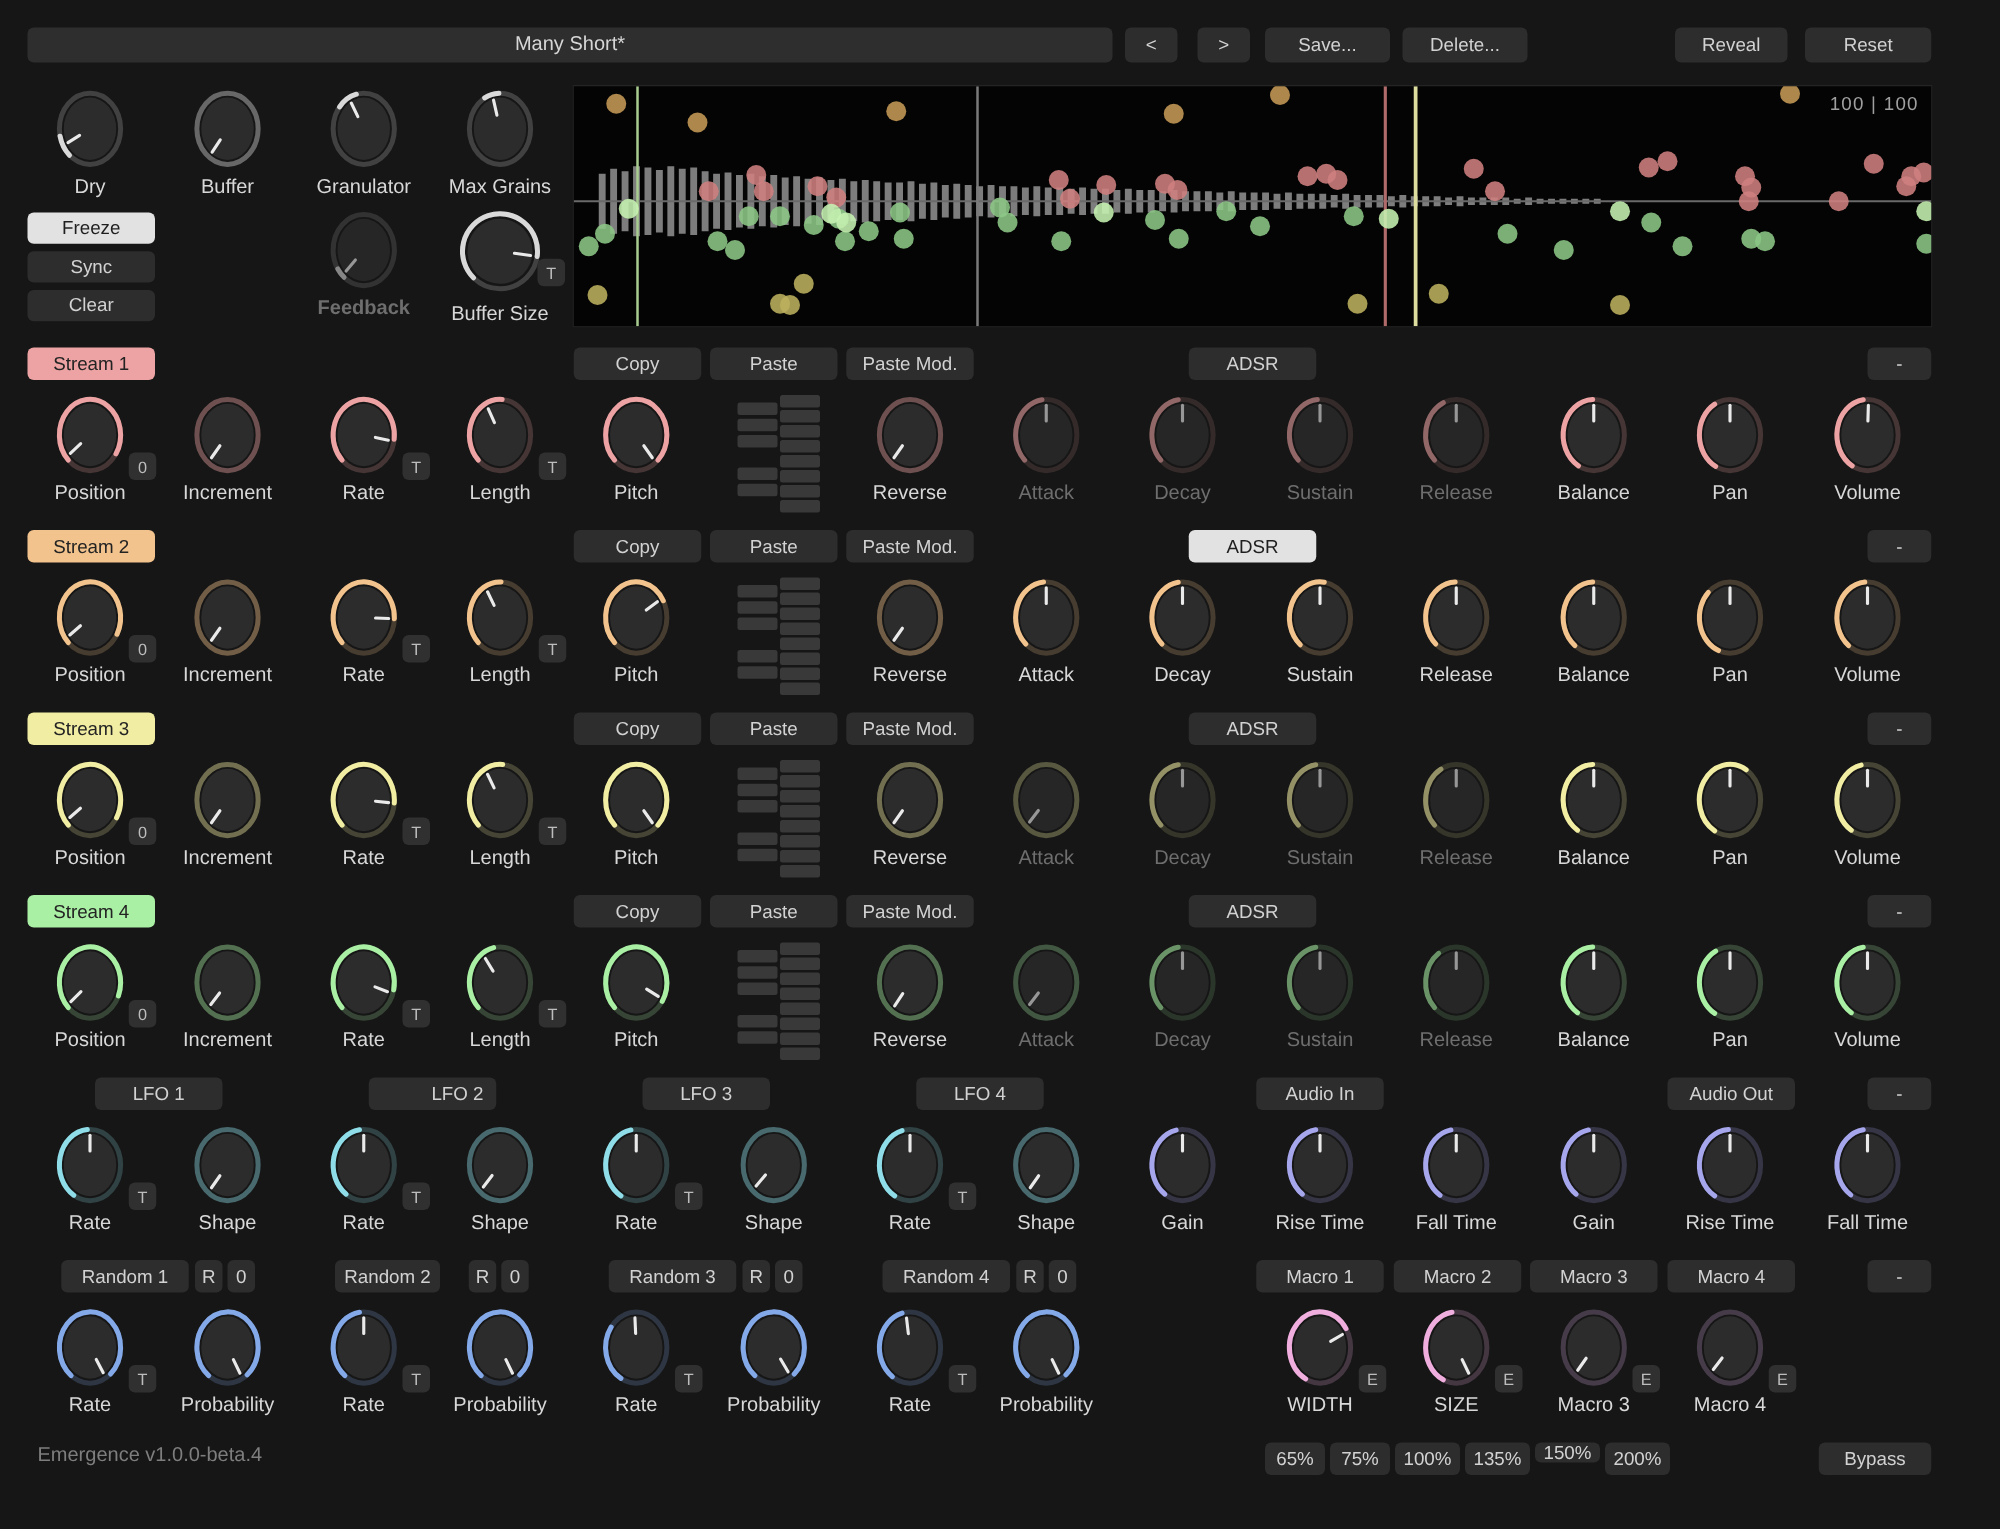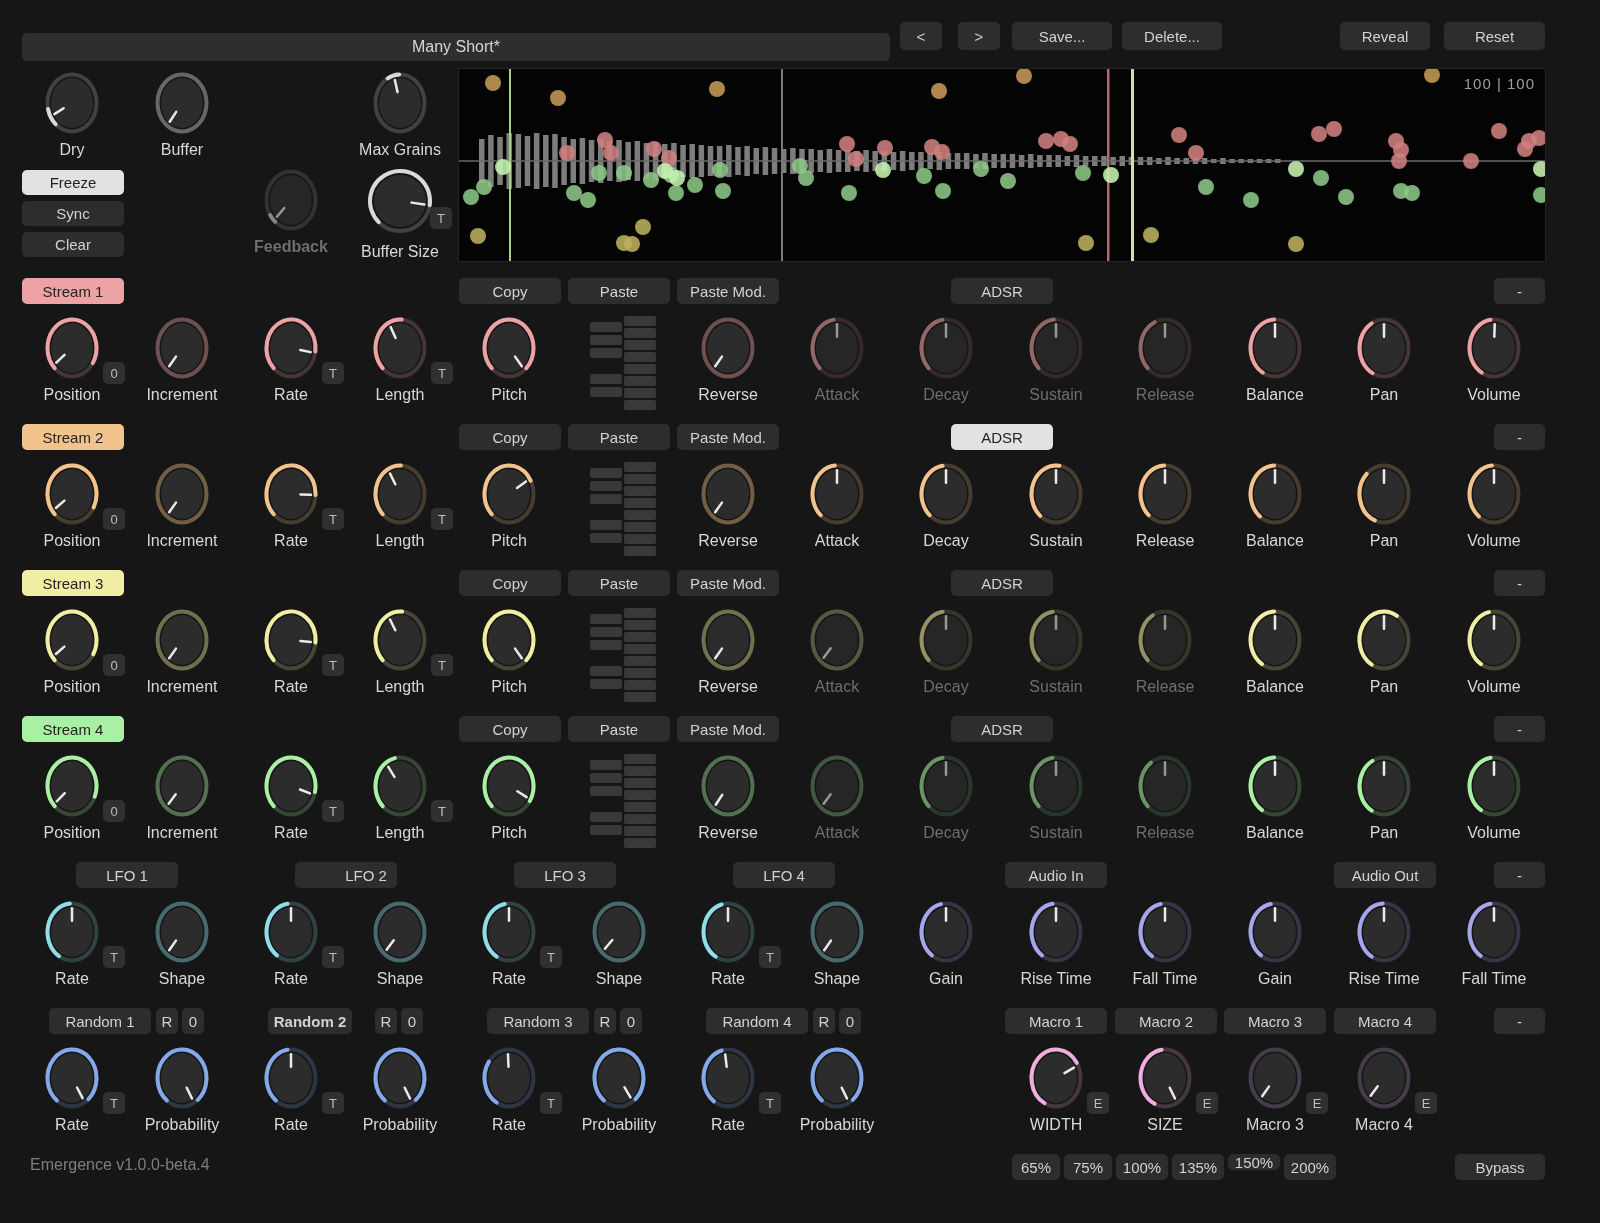--- a/index.html
+++ b/index.html
@@ -21,21 +21,21 @@
   #display-wrap{position:absolute;left:458px;top:68px;width:1088px;height:194px;background:#040404;
        border:1px solid #242424;box-sizing:border-box;}
   #display-counter{position:absolute;right:10px;top:6px;font-size:15px;color:#9f9f9f;letter-spacing:1px;}
   #version{position:absolute;left:30px;top:1156px;font-size:16px;color:#7e7e7e;}
 </style>
 </head>
 <body>
 
 <div id="app">
 
-  <div class="field" style="left:22px;top:22px;width:868px;height:28px;margin-top:11px;">Many Short*</div>
+  <div class="field" style="left:22px;top:22px;width:868px;height:28px;">Many Short*</div>
   <div class="btn" style="left:900px;top:22px;width:42px;height:28px;">&lt;</div>
   <div class="btn" style="left:958px;top:22px;width:42px;height:28px;">&gt;</div>
   <div class="btn" style="left:1012px;top:22px;width:100px;height:28px;">Save...</div>
   <div class="btn" style="left:1122px;top:22px;width:100px;height:28px;">Delete...</div>
   <div class="btn" style="left:1340px;top:22px;width:90px;height:28px;">Reveal</div>
   <div class="btn" style="left:1444px;top:22px;width:101px;height:28px;">Reset</div>
 
   <div id="display-wrap">
     <svg id="display-svg" width="1086" height="192" viewBox="0 0 1086 192">
         <g>
@@ -225,20 +225,29 @@
       <div class="klabel">Dry</div>
     </div>
     <div class="cell" style="position: absolute; left: 127px; top: 69px; width: 110px;">
       <svg width="64" height="70" viewBox="0 0 64 70">
         <ellipse cx="32" cy="34" rx="21" ry="25" fill="#2c2c2c"></ellipse>
         <ellipse cx="32" cy="34" rx="24.5" ry="28.5" fill="none" stroke="rgba(217,217,217,0.42)" stroke-width="4"></ellipse>
         <line x1="26.18199905817253" y1="42.86512097807562" x2="19.717553567253116" y2="52.71525539815964" stroke="#eaeaea" stroke-width="2.5" stroke-linecap="round"></line>
       </svg>
       <div class="klabel">Buffer</div>
     </div>
+    <div class="cell" style="position: absolute; left: 236px; top: 69px; width: 110px;">
+      <svg width="64" height="70" viewBox="0 0 64 70">
+        <ellipse cx="32" cy="34" rx="21" ry="25" fill="#2c2c2c"></ellipse>
+        <ellipse cx="32" cy="34" rx="24.5" ry="28.5" fill="none" stroke="rgba(217,217,217,0.22)" stroke-width="4"></ellipse>
+        <path d="M 12.69 16.45 A 24.5 28.5 0 0 1 26.07 6.35" fill="none" stroke="#d9d9d9" stroke-width="4" stroke-linecap="round"></path>
+        <line x1="27.275" y1="24.257214207425065" x2="22.025000000000002" y2="13.43189666011958" stroke="#eaeaea" stroke-width="2.5" stroke-linecap="round"></line>
+      </svg>
+      <div class="klabel">Granulator</div>
+    </div>
     <div class="cell" style="position: absolute; left: 345px; top: 69px; width: 110px;">
       <svg width="64" height="70" viewBox="0 0 64 70">
         <ellipse cx="32" cy="34" rx="21" ry="25" fill="#2c2c2c"></ellipse>
         <ellipse cx="32" cy="34" rx="24.5" ry="28.5" fill="none" stroke="rgba(217,217,217,0.22)" stroke-width="4"></ellipse>
         <path d="M 19.75 9.32 A 24.5 28.5 0 0 1 31.14 5.52" fill="none" stroke="#d9d9d9" stroke-width="4" stroke-linecap="round"></path>
         <line x1="29.55416002378118" y1="23.13333445424798" x2="26.83656005020471" y2="11.059261625634626" stroke="#eaeaea" stroke-width="2.5" stroke-linecap="round"></line>
       </svg>
       <div class="klabel">Max Grains</div>
     </div>
     <div class="btn lit" style="position: absolute; left: 22px; top: 170px; width: 102px; height: 25px;">Freeze</div>
@@ -946,21 +955,21 @@
         <ellipse cx="32" cy="34" rx="21" ry="25" fill="#2c2c2c"></ellipse>
         <ellipse cx="32" cy="34" rx="24.5" ry="28.5" fill="none" stroke="rgba(166,166,237,0.22)" stroke-width="4"></ellipse>
         <path d="M 18.66 57.90 A 24.5 28.5 0 0 1 28.59 5.78" fill="none" stroke="#a6a6ed" stroke-width="4" stroke-linecap="round"></path>
         <line x1="32" y1="22.75" x2="32" y2="10.25" stroke="#eaeaea" stroke-width="2.5" stroke-linecap="round"></line>
       </svg>
       <div class="klabel">Fall Time</div>
     </div>
     <div class="btn" style="position: absolute; left: 49px; top: 1008px; width: 102px; height: 26px;">Random 1</div>
     <div class="btn" style="position: absolute; left: 156px; top: 1008px; width: 22px; height: 26px;">R</div>
     <div class="btn" style="position: absolute; left: 182px; top: 1008px; width: 22px; height: 26px;">0</div>
-    <div class="btn" style="position: absolute; left: 268px; top: 1008px; width: 84px; height: 26px; font-weight: bold;">Random 2</div>
+    <div class="btn" style="position: absolute; left: 268px; top: 1008px; width: 84px; height: 26px;">Random 2</div>
     <div class="btn" style="position: absolute; left: 375px; top: 1008px; width: 22px; height: 26px;">R</div>
     <div class="btn" style="position: absolute; left: 401px; top: 1008px; width: 22px; height: 26px;">0</div>
     <div class="btn" style="position: absolute; left: 487px; top: 1008px; width: 102px; height: 26px;">Random 3</div>
     <div class="btn" style="position: absolute; left: 594px; top: 1008px; width: 22px; height: 26px;">R</div>
     <div class="btn" style="position: absolute; left: 620px; top: 1008px; width: 22px; height: 26px;">0</div>
     <div class="btn" style="position: absolute; left: 706px; top: 1008px; width: 102px; height: 26px;">Random 4</div>
     <div class="btn" style="position: absolute; left: 813px; top: 1008px; width: 22px; height: 26px;">R</div>
     <div class="btn" style="position: absolute; left: 839px; top: 1008px; width: 22px; height: 26px;">0</div>
     <div class="btn" style="position: absolute; left: 1005px; top: 1008px; width: 102px; height: 26px;">Macro 1</div>
     <div class="btn" style="position: absolute; left: 1115px; top: 1008px; width: 102px; height: 26px;">Macro 2</div>

